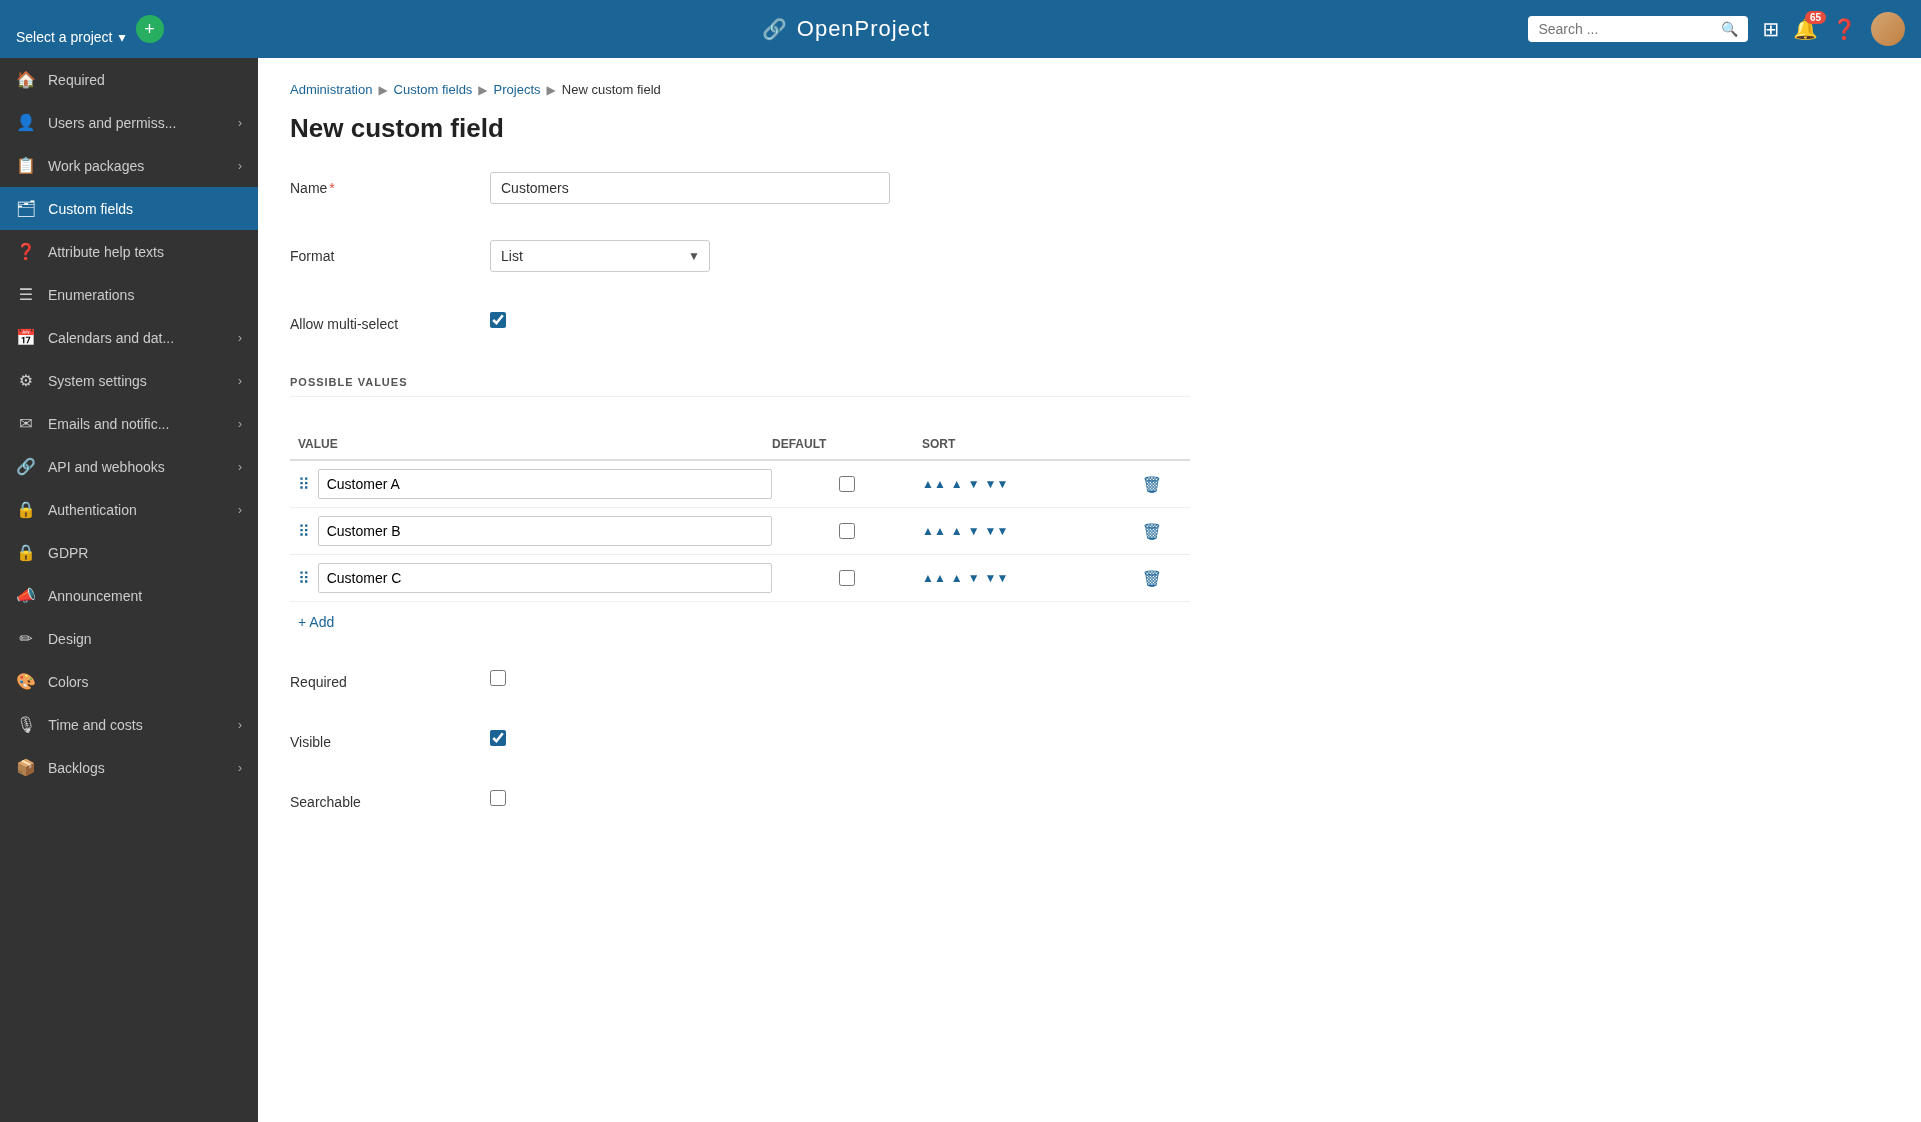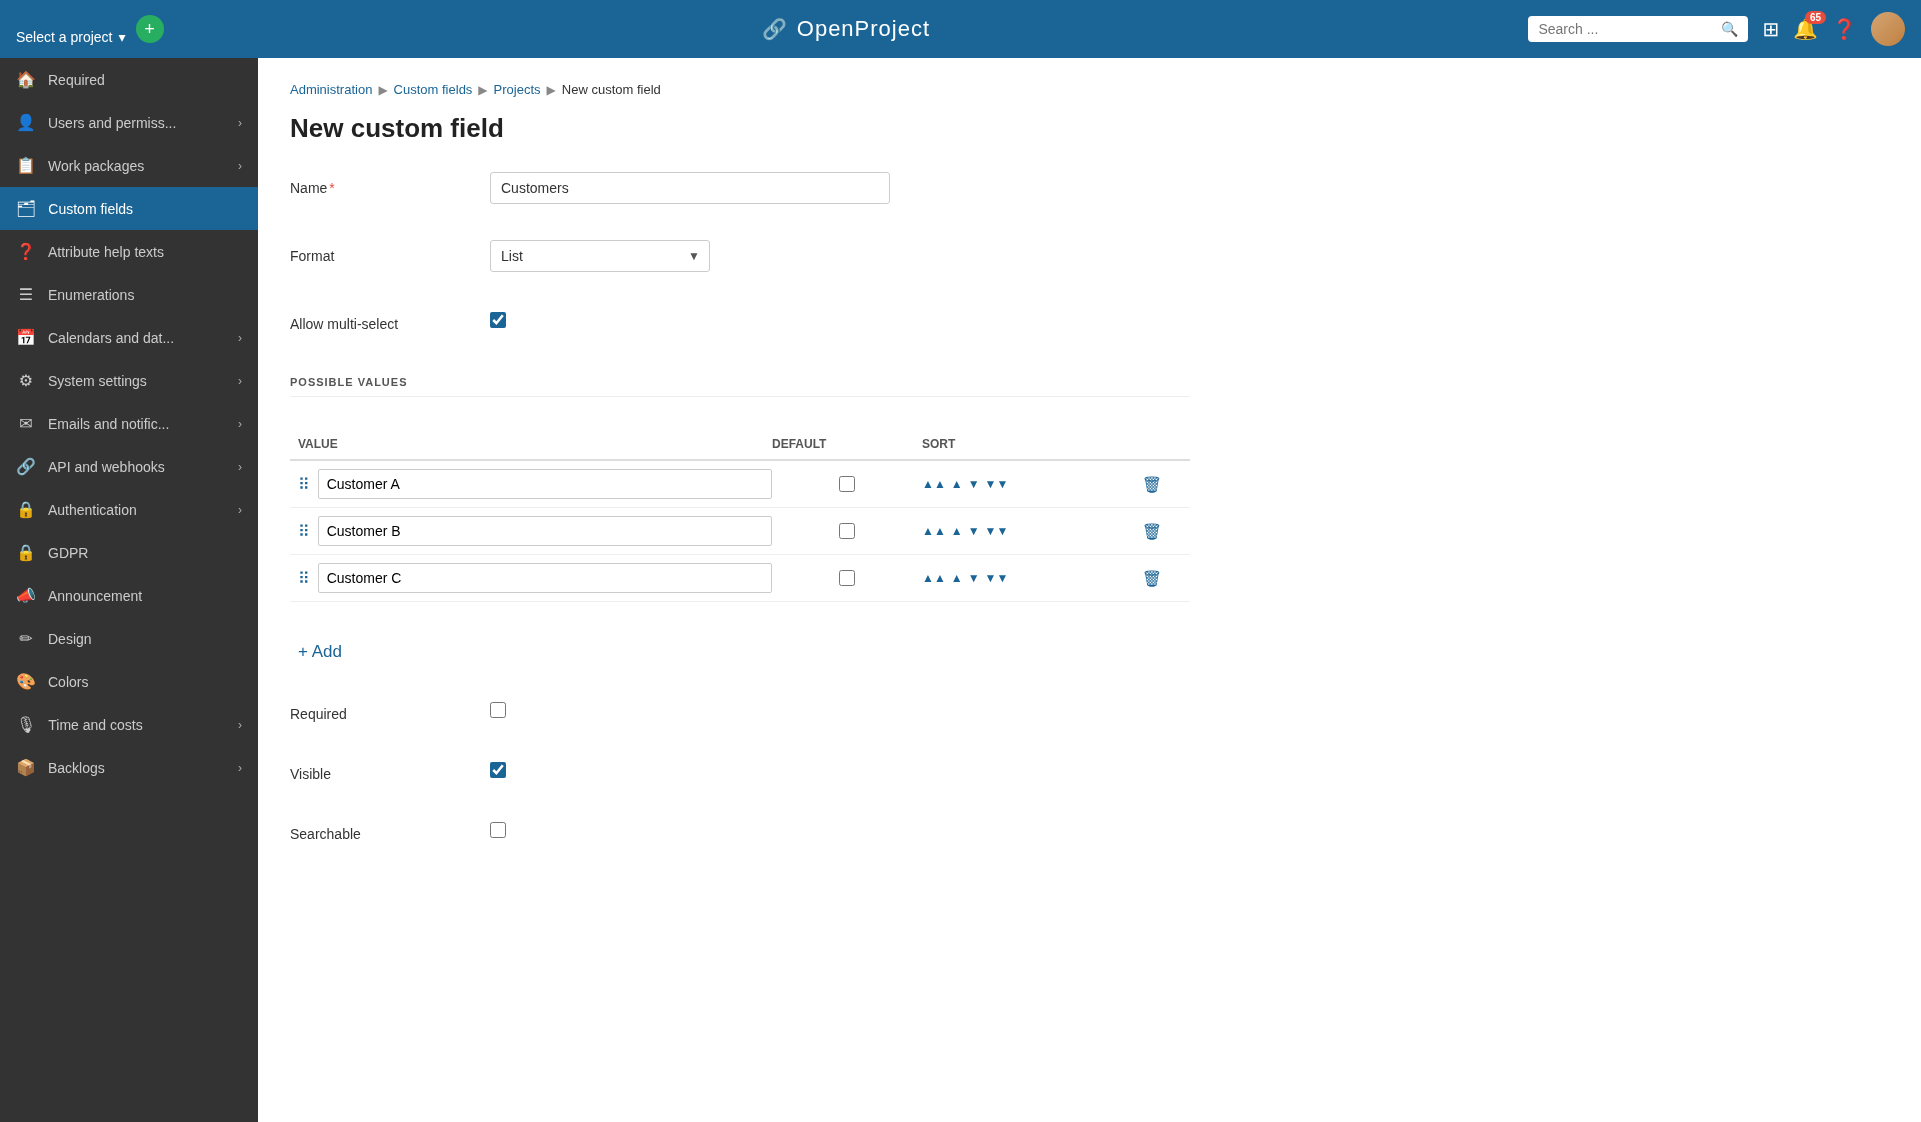--- a/index.html
+++ b/index.html
@@ -123,21 +123,21 @@
       flex: 1; max-width: 480px; padding: 6px 8px; border: 1px solid #ccc;
       border-radius: 2px; font-size: 14px;
     }
     .pv-default-cell { display: flex; justify-content: center; }
     .pv-sort-cell { display: flex; align-items: center; gap: 2px; }
     .pv-delete-cell { display: flex; justify-content: center; }
     .delete-btn { color: #1a6496; background: none; border: none; cursor: pointer; font-size: 16px; }
 
     
     .add-row { padding: 12px 8px; }
-    .add-btn { color: #1a6496; background: none; border: none; cursor: pointer; font-size: 17px; display: flex; align-items: center; gap: 6px; margin-top: 28px; }
+    .add-btn { color: #1a6496; background: none; border: none; cursor: pointer; font-size: 14px; display: flex; align-items: center; gap: 6px; }
 
     
     .bottom-fields { margin-top: 24px; }
   </style>
 </head>
 <body>
 
 <nav class="topnav">
   <div class="topnav-left">
     <div class="project-select">

